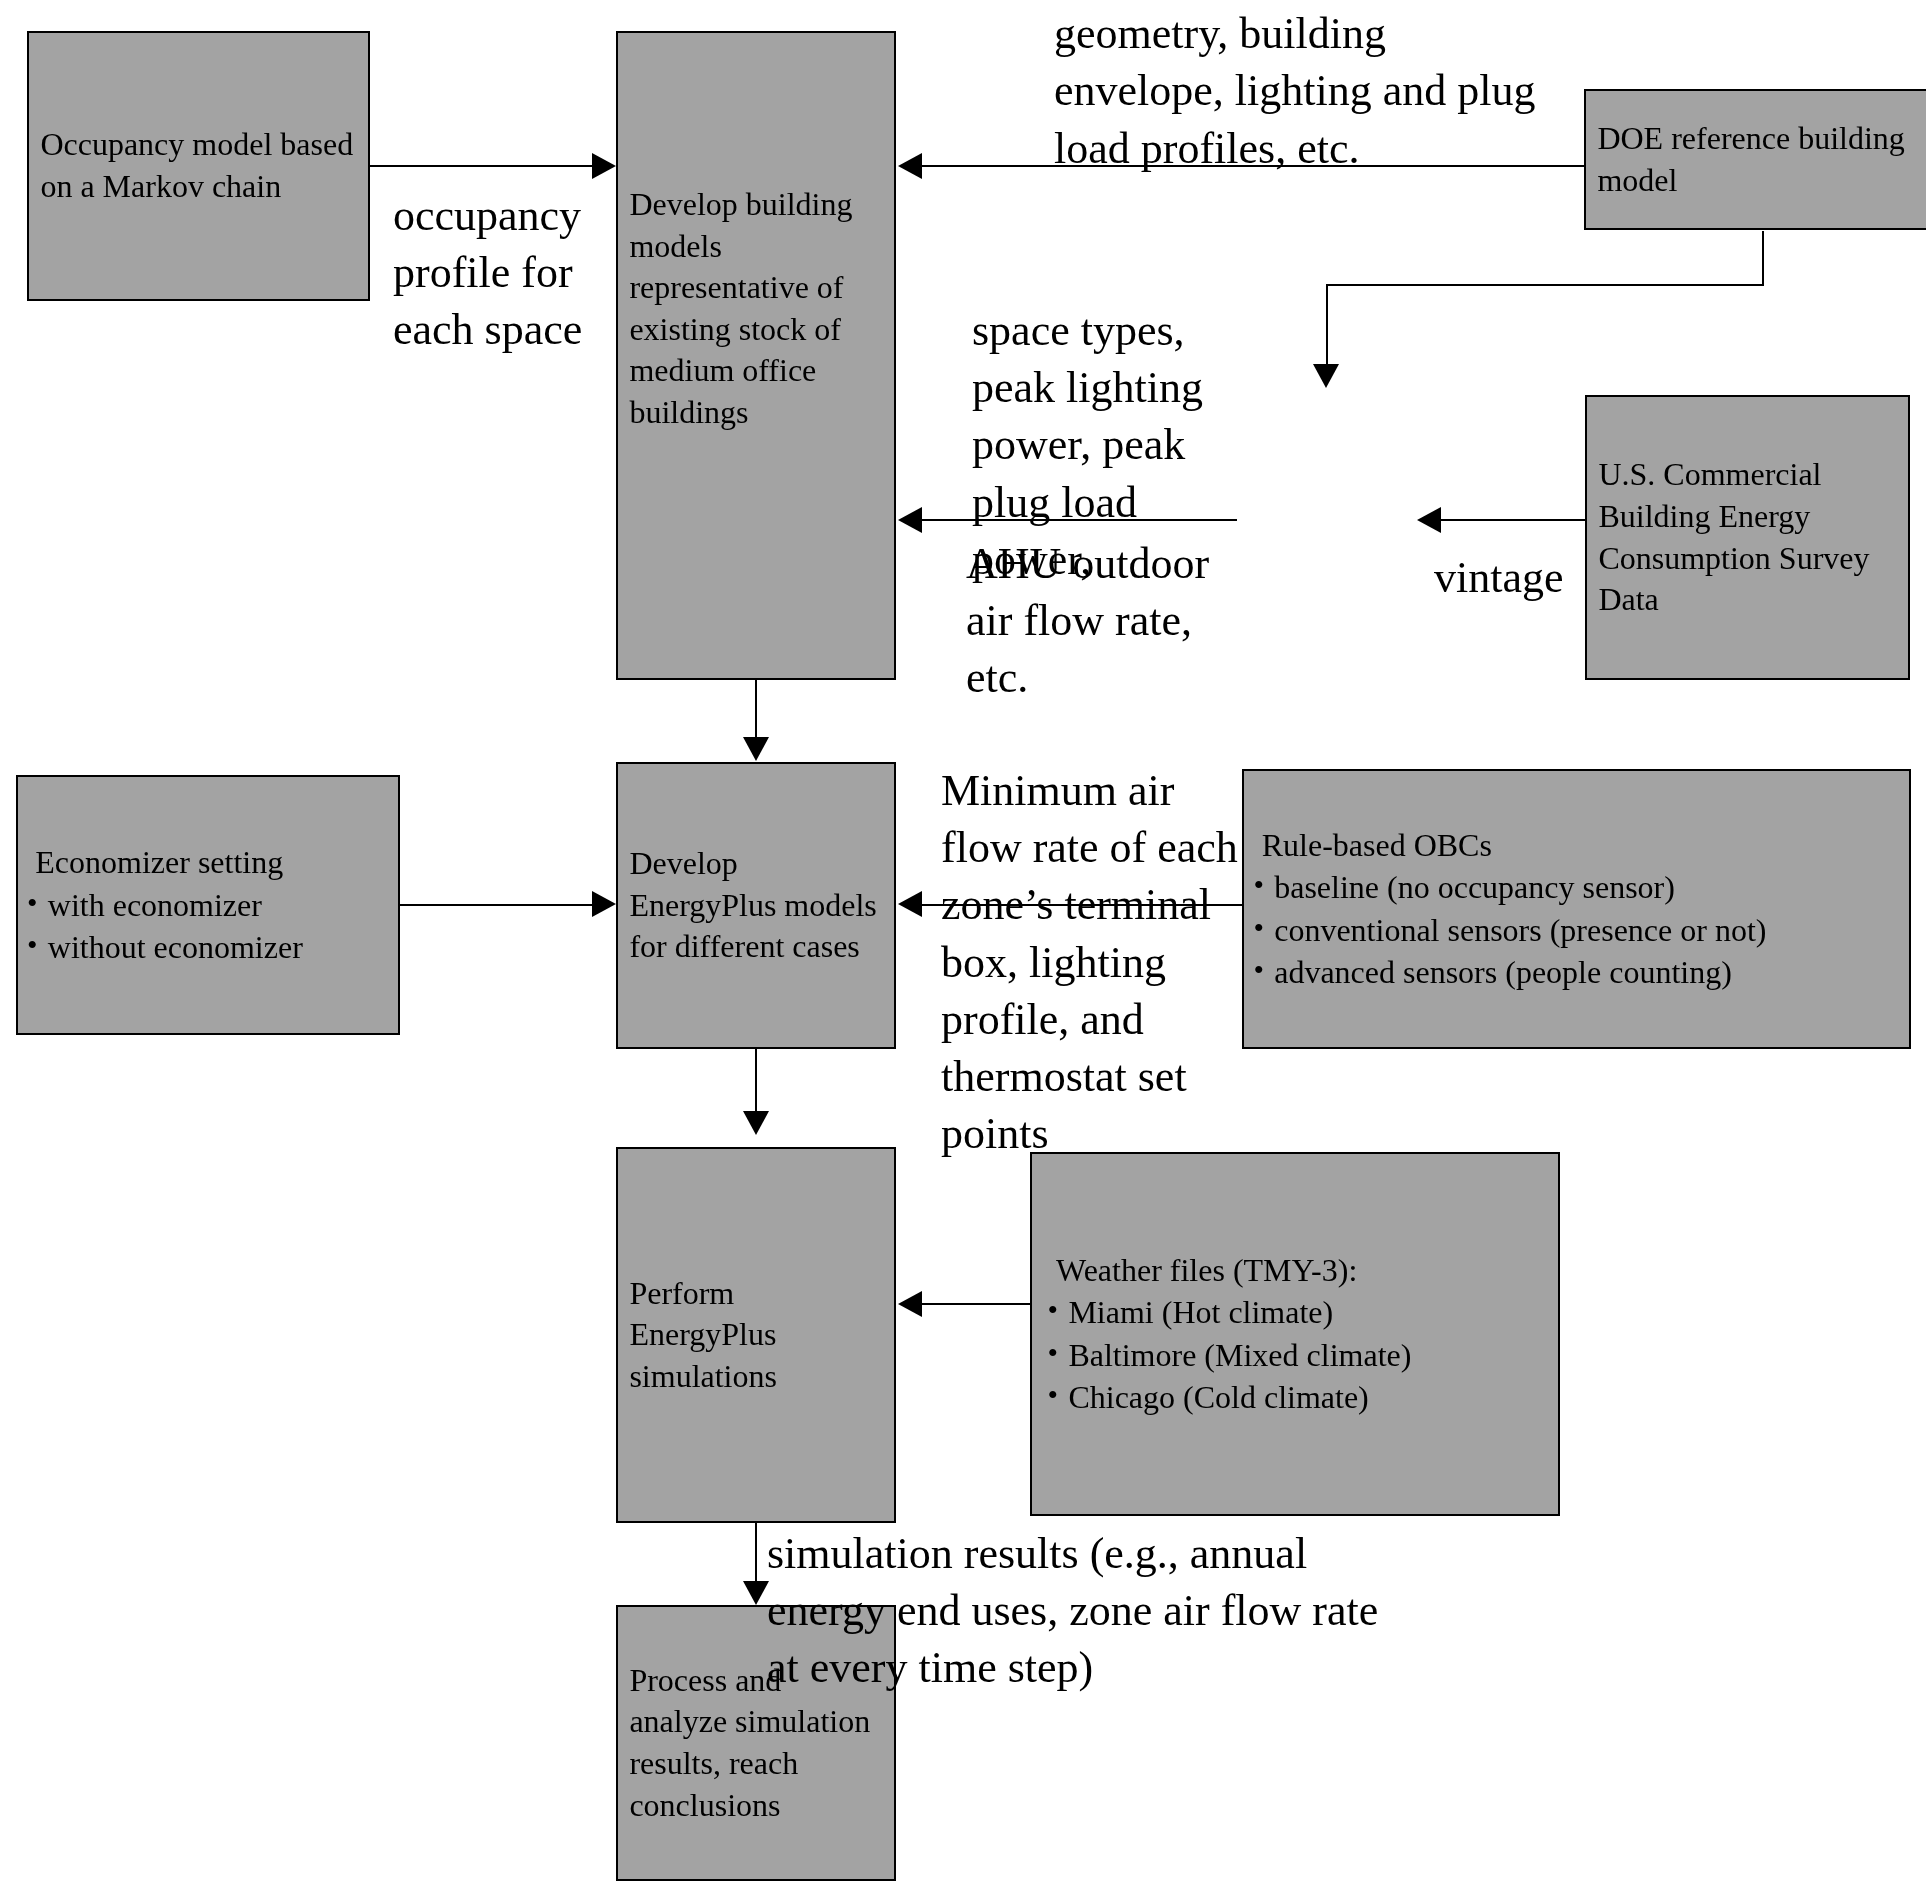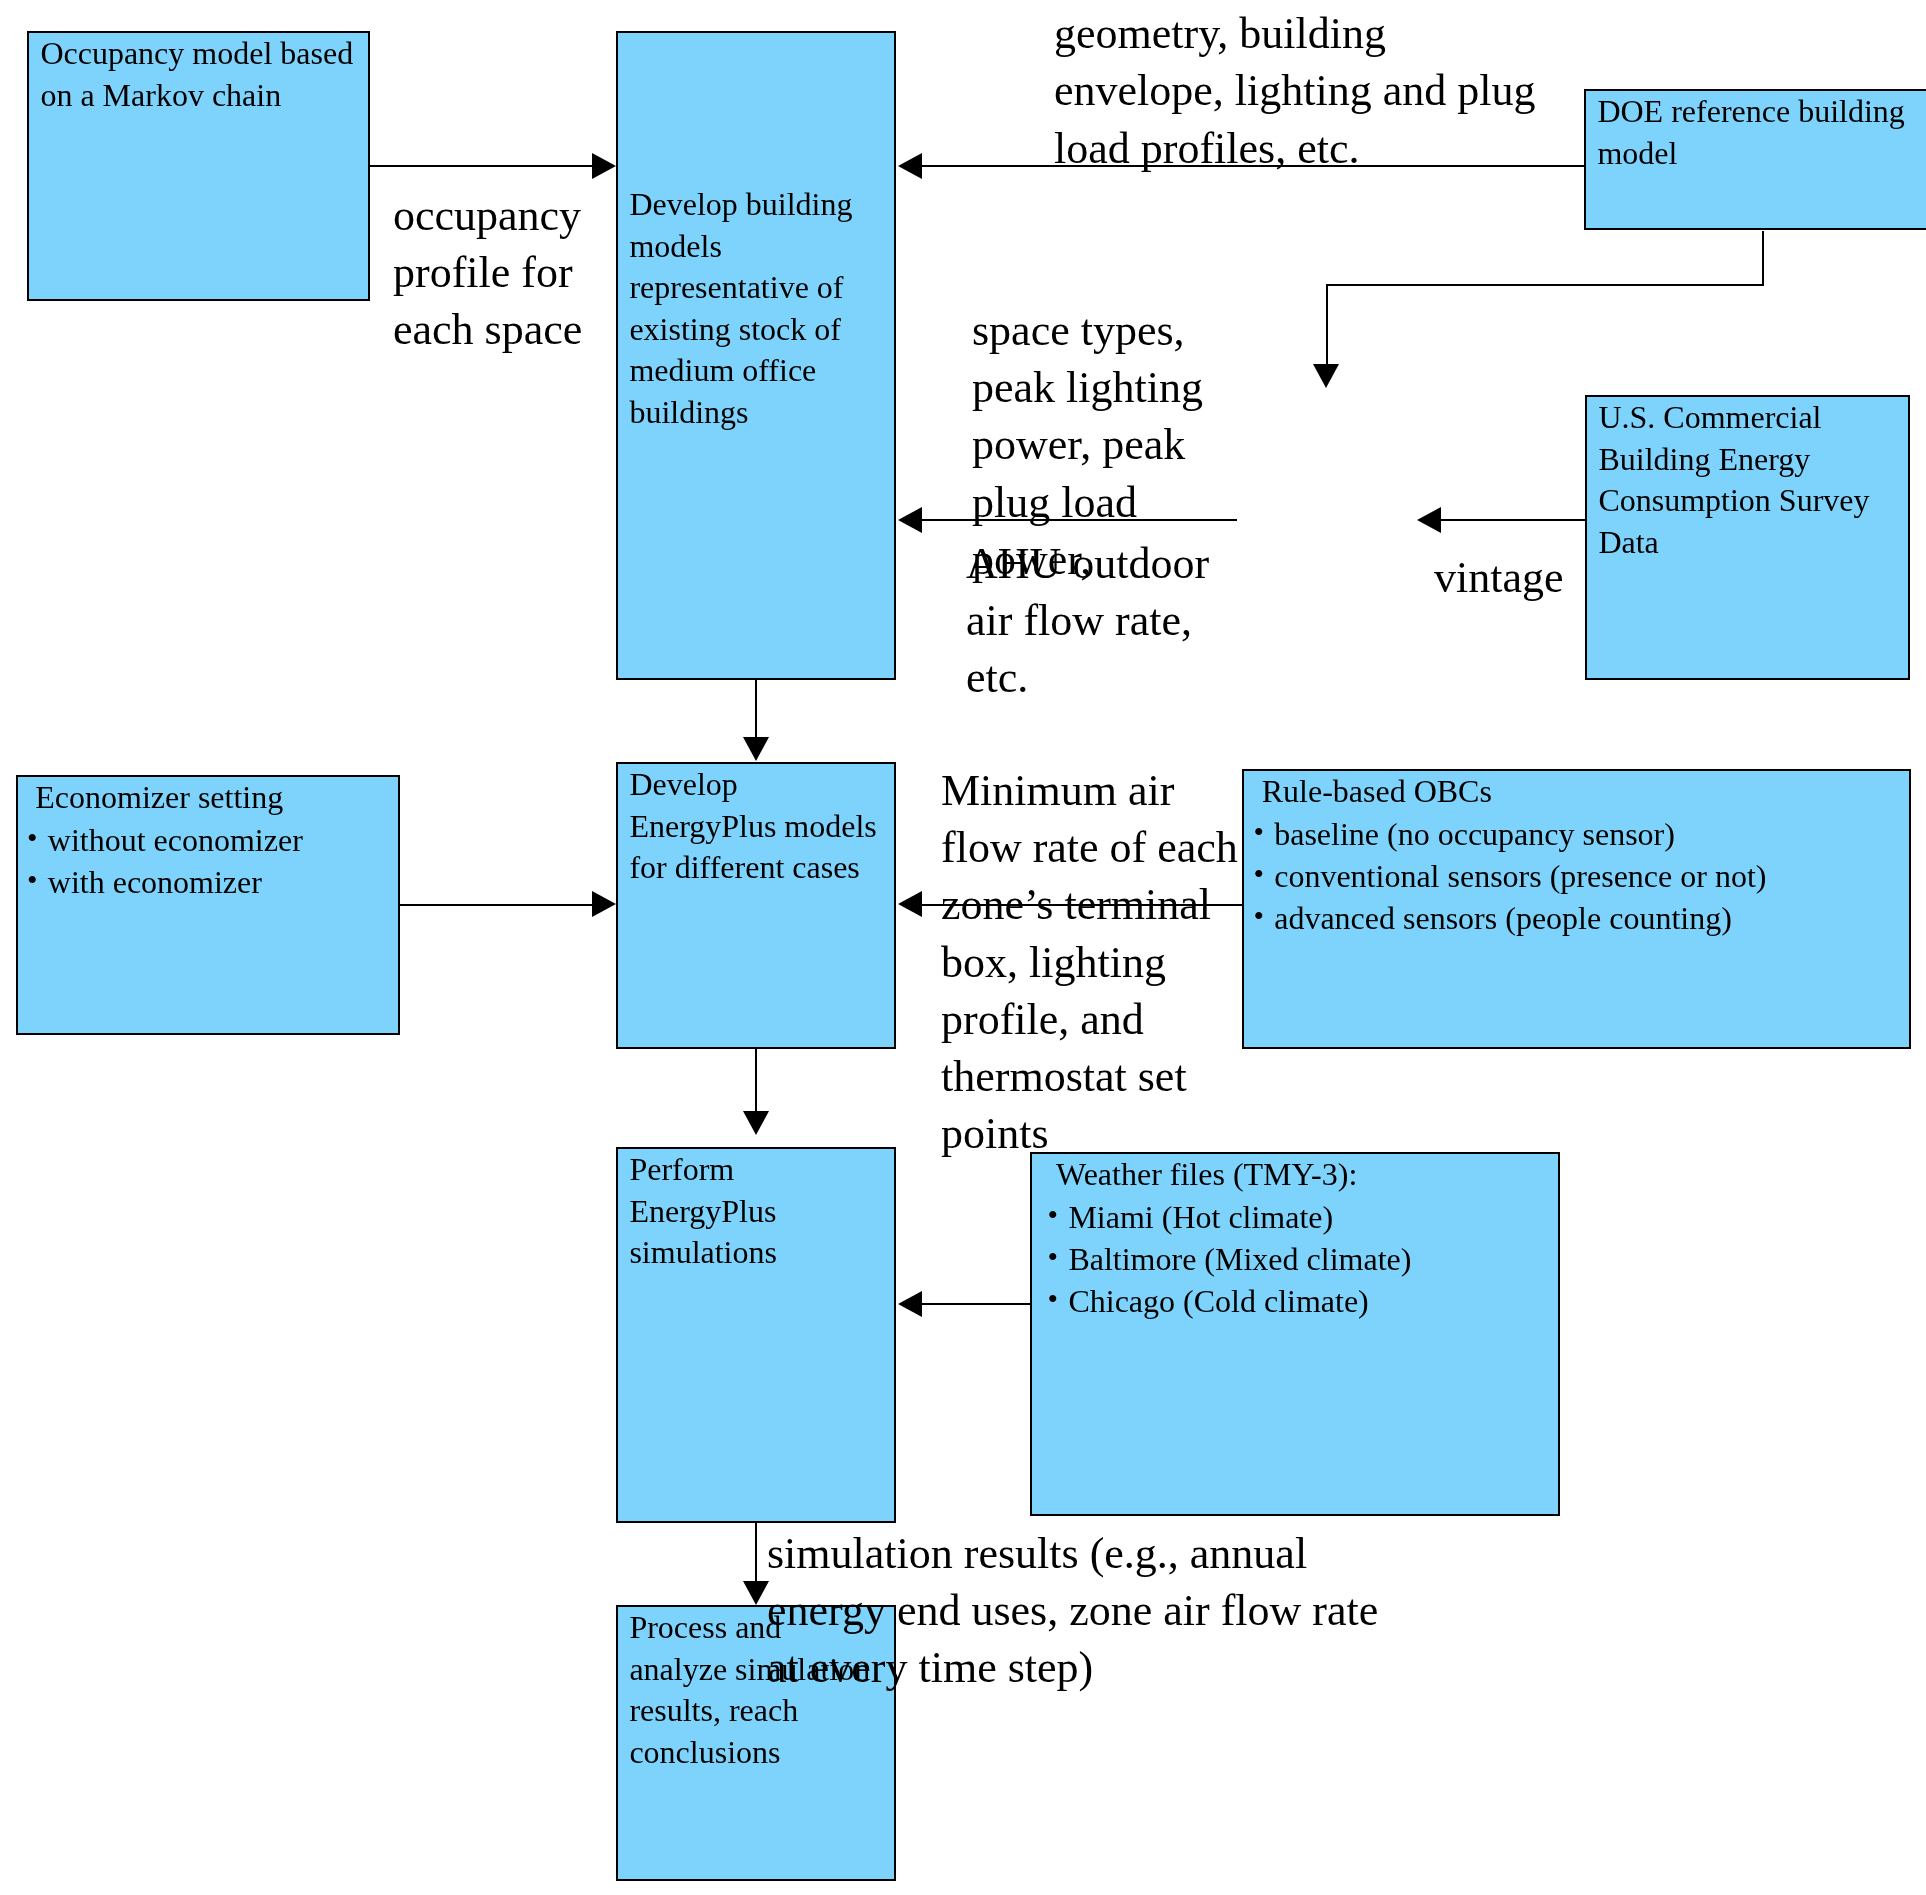--- a/index.html
+++ b/index.html
@@ -12,24 +12,25 @@
     width: 1926px;
     height: 1895px;
     background: #ffffff;
     font-family: "Liberation Serif", "DejaVu Serif", serif;
     color: #000000;
     overflow: hidden;
   }
   .box {
     position: absolute;
     border: 2.1px solid #000000;
-    background: #7dd3fc;
+    background: #a3a3a3;
     box-sizing: border-box;
     display: flex;
     flex-direction: column;
+    justify-content: center;
   }
   .box-text {
     font-size: 32px;
     line-height: 1.30;
     padding: 0 11.4px;
     white-space: pre-line;
   }
   .box-title {
     font-size: 32px;
     line-height: 1.30;
@@ -111,22 +112,22 @@
   </div>
 
 
   <div class="box" style="left:1585px; top:395px; width:325px; height:285px;">
     <div class="box-text">U.S. Commercial Building Energy Consumption Survey Data</div>
   </div>
 
   <div class="box" style="left:15.6px; top:775px; width:384px; height:260px;">
     <div class="box-title">Economizer setting</div>
     <ul class="bullets">
+      <li>with economizer</li>
       <li>without economizer</li>
-      <li>with economizer</li>
     </ul>
   </div>
 
   <div class="box" style="left:616px; top:762px; width:280px; height:287px;">
     <div class="box-text">Develop EnergyPlus models for different cases</div>
   </div>
 
   <div class="box" style="left:1242px; top:769px; width:669px; height:280px;">
     <div class="box-title">Rule-based OBCs</div>
     <ul class="bullets">

